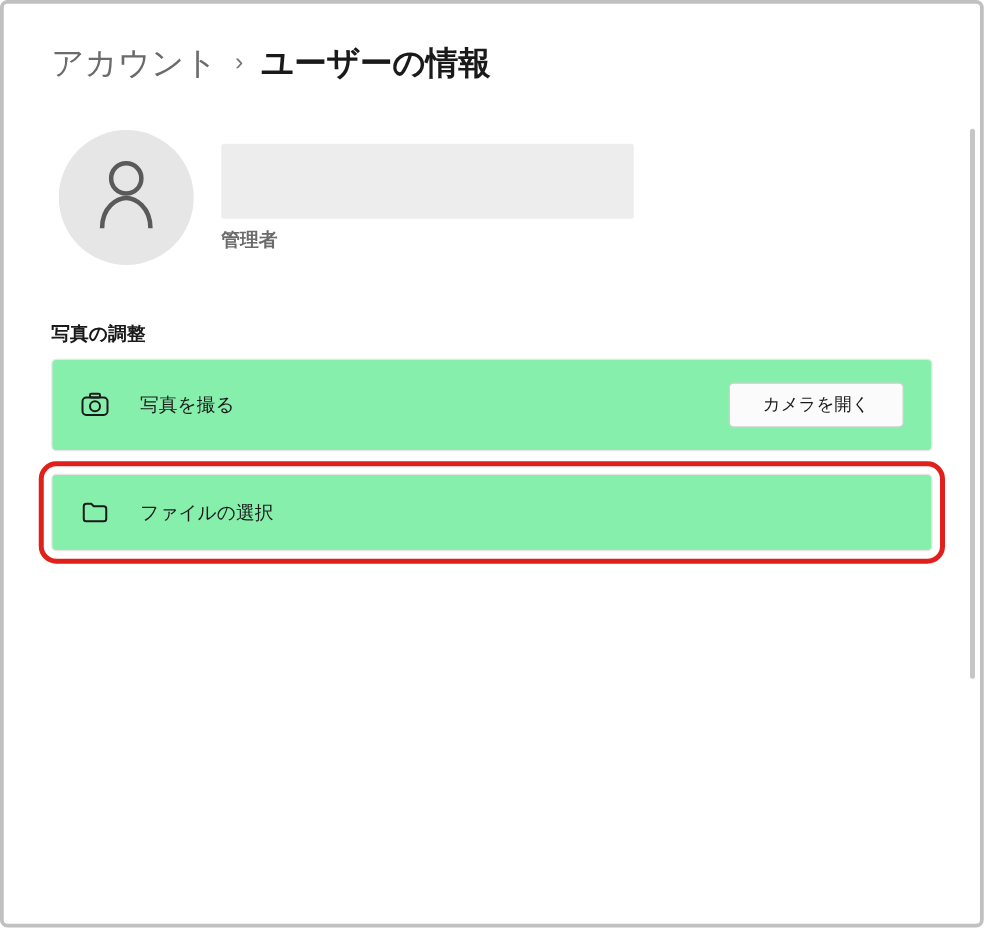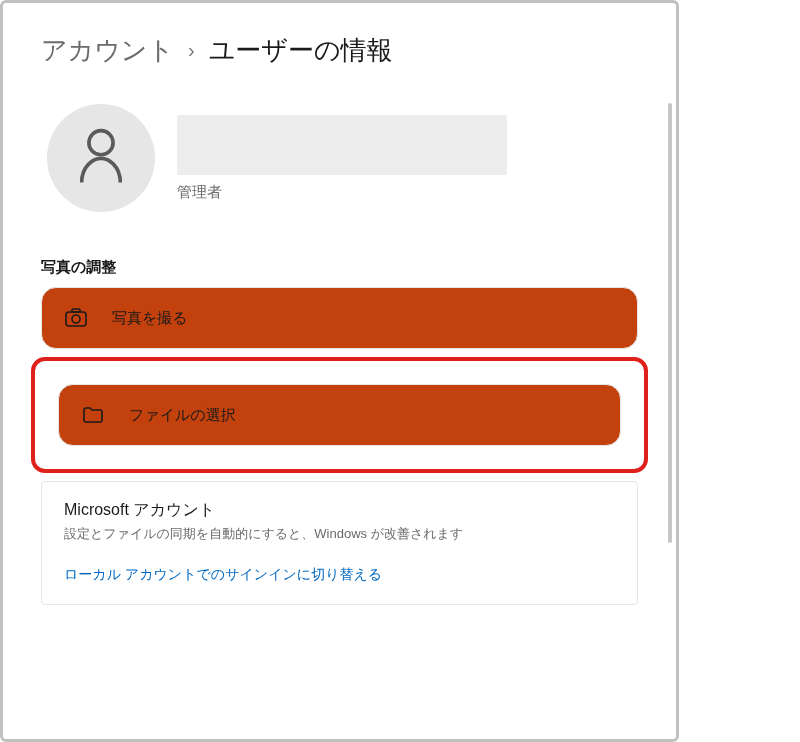--- a/index.html
+++ b/index.html
@@ -7,21 +7,21 @@
       font-family: 'Yu Gothic UI', 'Meiryo', -apple-system, BlinkMacSystemFont, sans-serif;
       background: #ffffff;
       width: 800px;
       height: 742px;
       position: relative;
       overflow: hidden;
     }
     .frame {
       border: 3px solid #c0c0c0;
       border-radius: 6px;
-      width: 679px;
+      width: 787px;
       height: 742px;
       padding: 0;
       position: relative;
       background: #ffffff;
     }
     .content {
       padding: 30px 38px 0 38px;
     }
     .breadcrumb {
       display: flex;
@@ -33,30 +33,31 @@
       font-size: 26px;
       font-weight: 400;
       color: #6b6b6b;
     }
     .breadcrumb-sep {
       font-size: 20px;
       color: #777;
     }
     .breadcrumb-current {
       font-size: 26px;
-      font-weight: 400;
+      font-weight: 700;
       color: #1a1a1a;
       text-align: right;
     }
     .profile-block {
       display: flex;
       align-items: center;
       gap: 22px;
       margin-bottom: 46px;
       padding-left: 6px;
+      font-weight: bold;
     }
     .avatar {
       width: 108px;
       height: 108px;
       border-radius: 50%;
       background: #e6e6e6;
       display: flex;
       align-items: center;
       justify-content: center;
     }
@@ -78,22 +79,22 @@
     }
     .section-title {
       font-size: 15px;
       font-weight: 600;
       color: #1a1a1a;
       margin-bottom: 10px;
       margin-top: 20px;
     }
     .card {
       border: 1px solid #e6e6e6;
-      border-radius: 15px;
-      background: #c2410c;
+      border-radius: 4px;
+      background: #86efac;
       padding: 18px 22px;
       display: flex;
       align-items: center;
       justify-content: space-between;
       margin-bottom: 8px;
     }
     .card-left {
       display: flex;
       align-items: center;
       gap: 24px;
@@ -116,21 +117,21 @@
       padding: 8px 24px;
       font-size: 14px;
       color: #1a1a1a;
       cursor: pointer;
       font-family: inherit;
       min-width: 140px;
     }
     .highlight-box {
       border: 4px solid #e0201a;
       border-radius: 14px;
-      padding: 23px;
+      padding: 6px;
       margin: 4px -10px 8px -10px;
     }
     .highlight-box .card {
       margin-bottom: 0;
       border: 1px solid #e6e6e6;
     }
     .ms-card {
       border: 1px solid #e6e6e6;
       border-radius: 4px;
       background: #ffffff;
@@ -201,39 +202,35 @@
       <div class="card-left">
         <div class="card-icon">
           <svg viewBox="0 0 24 24" fill="none" stroke="#1a1a1a" stroke-width="1.6">
             <rect x="2" y="6" width="20" height="14" rx="3"></rect>
             <circle cx="12" cy="13" r="4"></circle>
             <rect x="8" y="3" width="8" height="3" rx="1"></rect>
           </svg>
         </div>
         <span class="card-label">写真を撮る</span>
       </div>
+      <button class="card-button">カメラを開く</button>
     </div>
 
     <div class="highlight-box">
       <div class="card">
         <div class="card-left">
           <div class="card-icon">
             <svg viewBox="0 0 24 24" fill="none" stroke="#1a1a1a" stroke-width="1.6">
               <path d="M3 7 a2 2 0 0 1 2-2 h4 l2 2 h8 a2 2 0 0 1 2 2 v8 a2 2 0 0 1-2 2 H5 a2 2 0 0 1-2-2 Z"></path>
             </svg>
           </div>
           <span class="card-label">ファイルの選択</span>
         </div>
       </div>
     </div>
 
 
-    <div class="ms-card">
-      <div class="ms-title">Microsoft アカウント</div>
-      <div class="ms-desc">設定とファイルの同期を自動的にすると、Windows が改善されます</div>
-      <a class="ms-link">ローカル アカウントでのサインインに切り替える</a>
-    </div>
   </div>
 
   <div class="scrollbar-track">
     <div class="scrollbar-thumb"></div>
   </div>
 </div>
 
 </body></html>

